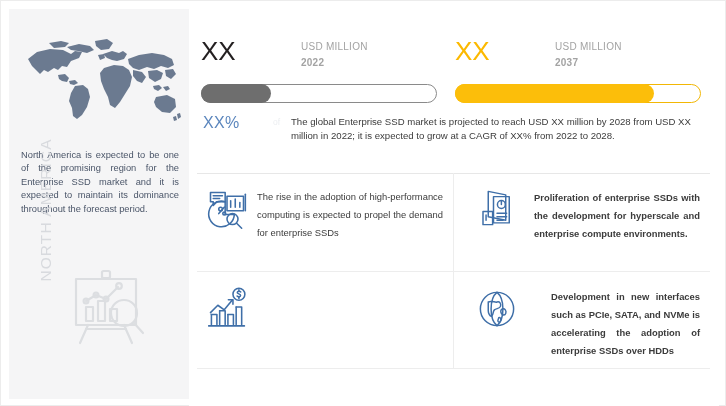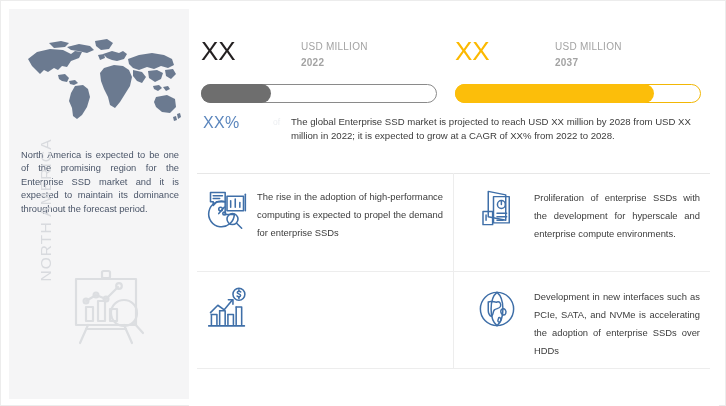--- a/index.html
+++ b/index.html
@@ -156,42 +156,42 @@
   .driver-card {
     position: absolute;
     width: 256px; height: 98px;
     display: flex;
     align-items: flex-start;
     padding: 14px 10px 0 8px;
   }
   #driver-card-0 { left: 0;     top: 0;  }
   #driver-card-1 { left: 257px; top: 0;  }
   #driver-card-2 { left: 0;     top: 99px; }
-  #driver-card-3 { left: 257px; top: 99px; }
+  #driver-card-3 { left: 257px; top: 99px; gap: 17px; }
 
   .driver-icon {
     flex: 0 0 44px;
     width: 44px; height: 44px;
     margin-right: 8px;
   }
   #driver-card-1 .driver-icon,
   #driver-card-3 .driver-icon { margin-left: 14px; margin-right: 14px; }
   #driver-card-3 .driver-icon { margin-top: 2px; }
 
   .driver-text {
     flex: 1 1 auto;
     font-size: 9.4px;
     line-height: 18px;
     color: #3b3b3b;
     text-align: justify;
     text-justify: inter-word;
     padding-top: 1px;
   }
   #driver-card-1 .driver-text,
-  #driver-card-3 .driver-text { padding-top: 2px; }
+  #driver-card-3 .driver-text { padding-top: 2px; font-weight: bold; }
 </style>
 </head>
 <body>
 
 <div id="page">
 
   <div id="left-panel">
 
     <div id="world-map-icon">
       <svg viewBox="0 0 324 176" width="162" height="88" aria-hidden="true">

